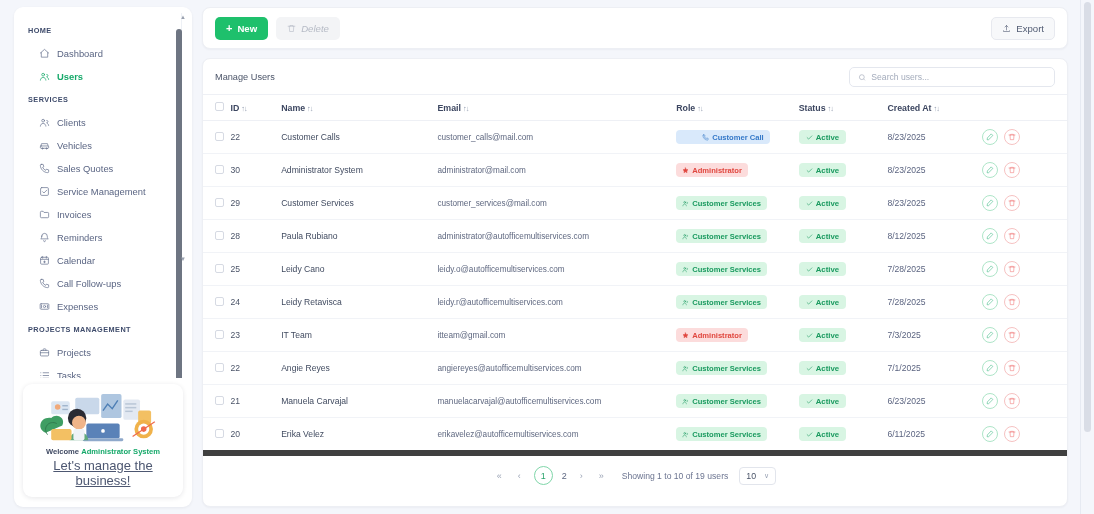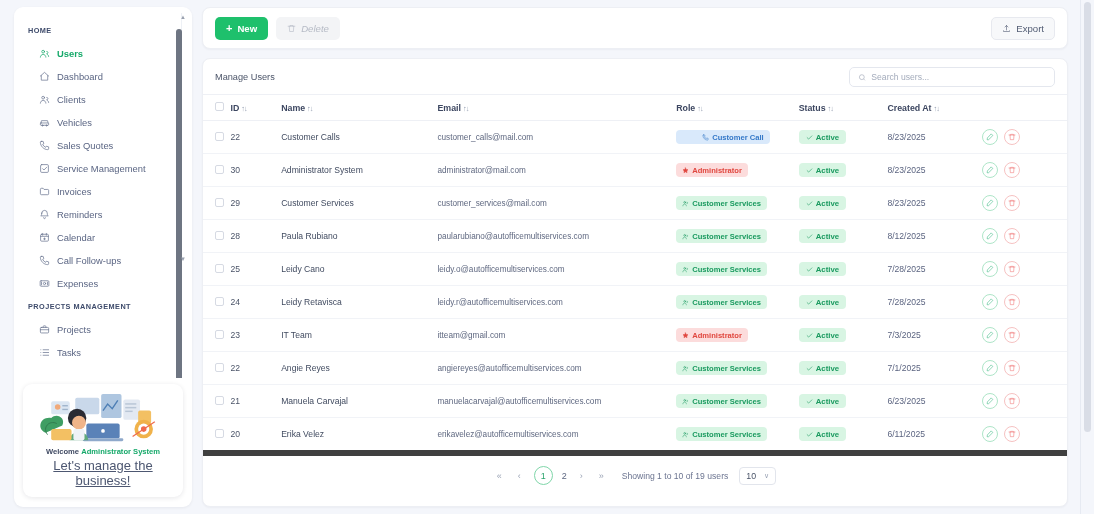--- a/index.html
+++ b/index.html
@@ -316,40 +316,41 @@
 </style>
 </head>
 <body>
 
 <div class="app">
 
   <aside class="sidebar">
     <div class="sidebar-scroll">
       <div class="sidebar-scroll-inner" id="sidebar-nav">
           <div class="sb-section">HOME</div>
+          <div class="sb-item">
+            <span class="sb-ico">
+              <svg viewBox="0 0 24 24">
+                <path d="M3 11l9-8 9 8"></path>
+                <path d="M5 10v10h14V10"></path>
+              </svg>
+            </span>
+            <span>Dashboard</span>
+          </div>
           <div class="sb-item active">
             <span class="sb-ico">
               <svg viewBox="0 0 24 24">
                 <circle cx="9" cy="8" r="3"></circle>
                 <path d="M3 20c0-3.3 2.7-6 6-6s6 2.7 6 6"></path>
                 <path d="M17 7.5a2.5 2.5 0 1 1 0 5"></path>
                 <path d="M18 14c2 .8 3 2.4 3 4.5"></path>
               </svg>
             </span>
             <span>Users</span>
           </div>
-          <div class="sb-item">
-            <span class="sb-ico">
-              <svg viewBox="0 0 24 24">
-                <path d="M3 11l9-8 9 8"></path>
-                <path d="M5 10v10h14V10"></path>
-              </svg>
-            </span>
-            <span>Dashboard</span>
-          </div>
+          <div class="sb-section">SERVICES</div>
           <div class="sb-item">
             <span class="sb-ico">
               <svg viewBox="0 0 24 24">
                 <circle cx="9" cy="8" r="3"></circle>
                 <path d="M3 20c0-3.3 2.7-6 6-6s6 2.7 6 6"></path>
                 <path d="M17 7.5a2.5 2.5 0 1 1 0 5"></path>
                 <path d="M18 14c2 .8 3 2.4 3 4.5"></path>
               </svg>
             </span>
             <span>Clients</span>
@@ -652,21 +653,21 @@
                       <path d="M3 6h18M8 6V4h8v2M6 6l1 14h10l1-14"></path>
                     </svg>
                   </span>
                 </span>
               </td>
             </tr>
             <tr>
               <td class="c-chk"><span class="chk"></span></td>
               <td class="c-id cell-id">28</td>
               <td class="c-name cell-name">Paula Rubiano</td>
-              <td class="c-email cell-email">paularubiano@autofficemultiservices.com</td>
+              <td class="c-email cell-email">administrator@autofficemultiservices.com</td>
               <td class="c-role"><span class="badge badge-services">
                   <svg viewBox="0 0 24 24">
                     <circle cx="9" cy="8" r="3"></circle>
                     <path d="M3 20c0-3.3 2.7-6 6-6s6 2.7 6 6"></path>
                     <path d="M17 7.5a2.5 2.5 0 1 1 0 5"></path>
                   </svg>
                   <span>Customer Services</span>
                 </span></td>
               <td class="c-status"><span class="status">
                   <svg viewBox="0 0 24 24">

